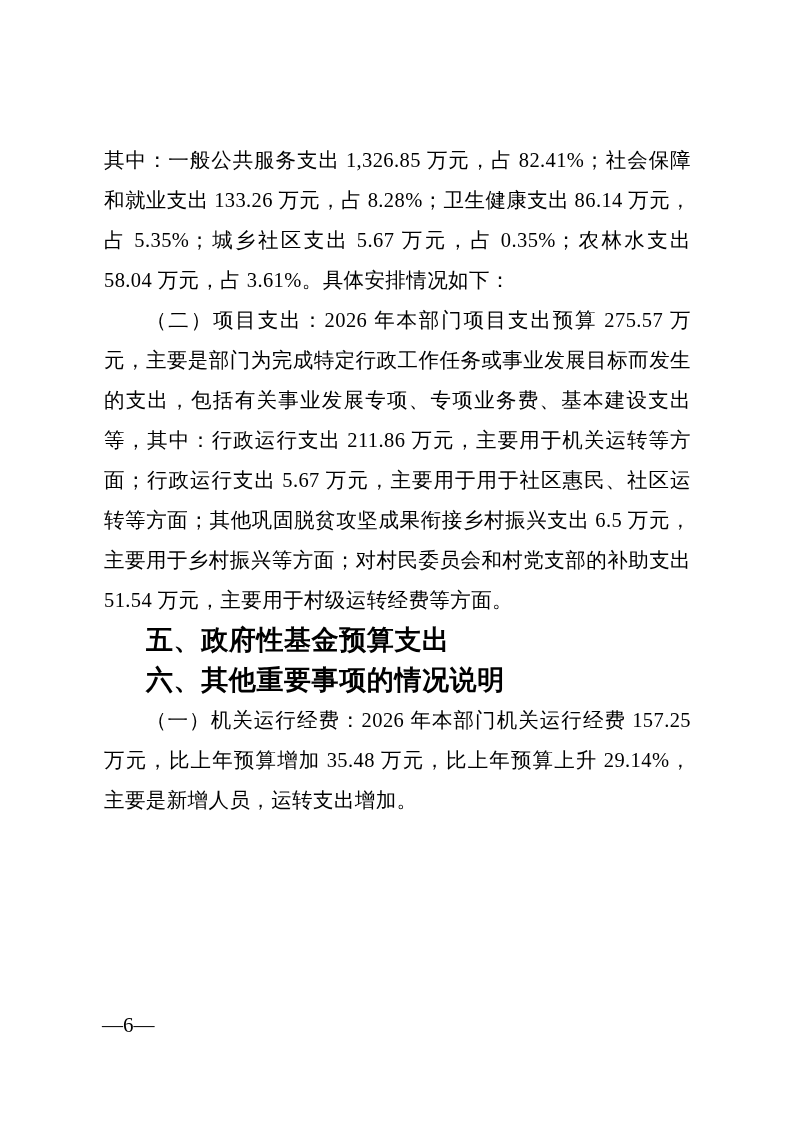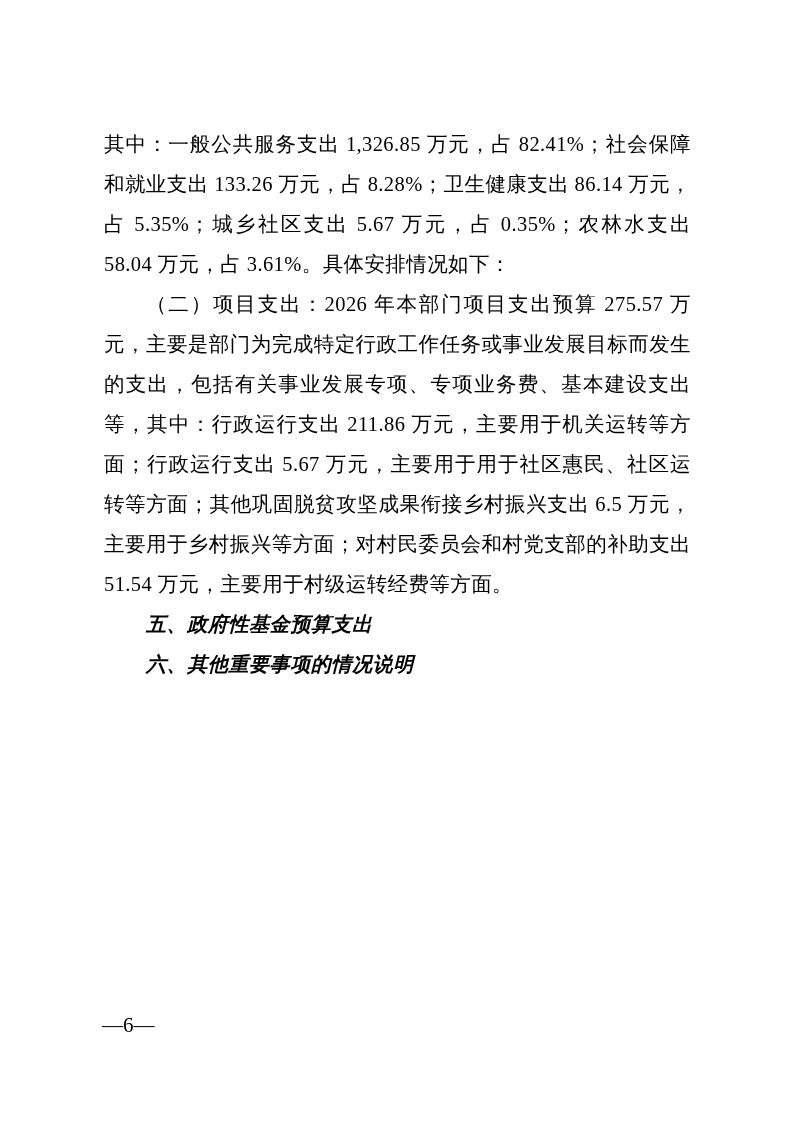--- a/index.html
+++ b/index.html
@@ -19,57 +19,57 @@
     position: absolute;
     left: 0;
     top: 0;
     width: 793px;
     height: 1122px;
     background: #ffffff;
   }
   .content {
     position: absolute;
     left: 104px;
-    top: 124px;
+    top: 140px;
     width: 587px;
   }
   .para {
     margin: 0;
     font-size: 20.5px;
     line-height: 40px;
     text-align: justify;
     letter-spacing: 0.4px;
     font-family: "Liberation Serif", "DejaVu Serif", serif;
   }
   .indent {
     text-indent: 42px;
   }
   .heading {
     margin: 0;
-    font-size: 20px;
+    font-size: 27px;
     line-height: 40px;
     font-weight: 700;
     text-indent: 42px;
     letter-spacing: 0.6px;
     font-family: "Liberation Sans", "DejaVu Sans", sans-serif;
-    font-style: italic;
   }
   .footer {
     position: absolute;
     left: 102px;
     top: 1010px;
     font-size: 21px;
     line-height: 30px;
     font-family: "Liberation Serif", "DejaVu Serif", serif;
   }
 </style>
 </head>
 <body>
 
 <div class="page">
   <div class="content">
     <p class="para">其中：一般公共服务支出 1,326.85 万元，占 82.41%；社会保障和就业支出 133.26 万元，占 8.28%；卫生健康支出 86.14 万元，占 5.35%；城乡社区支出 5.67 万元，占 0.35%；农林水支出 58.04 万元，占 3.61%。具体安排情况如下：</p>
     <p class="para indent">（二）项目支出：2026 年本部门项目支出预算 275.57 万元，主要是部门为完成特定行政工作任务或事业发展目标而发生的支出，包括有关事业发展专项、专项业务费、基本建设支出等，其中：行政运行支出 211.86 万元，主要用于机关运转等方面；行政运行支出 5.67 万元，主要用于用于社区惠民、社区运转等方面；其他巩固脱贫攻坚成果衔接乡村振兴支出 6.5 万元，主要用于乡村振兴等方面；对村民委员会和村党支部的补助支出 51.54 万元，主要用于村级运转经费等方面。</p>
     <h3 class="heading">五、政府性基金预算支出</h3>
     <h3 class="heading">六、其他重要事项的情况说明</h3>
+    <p class="para indent">（一）机关运行经费：2026 年本部门机关运行经费 157.25 万元，比上年预算增加 35.48 万元，比上年预算上升 29.14%，主要是新增人员，运转支出增加。</p>
   </div>
   <div class="footer">—6—</div>
 </div>
 
 </body></html>

